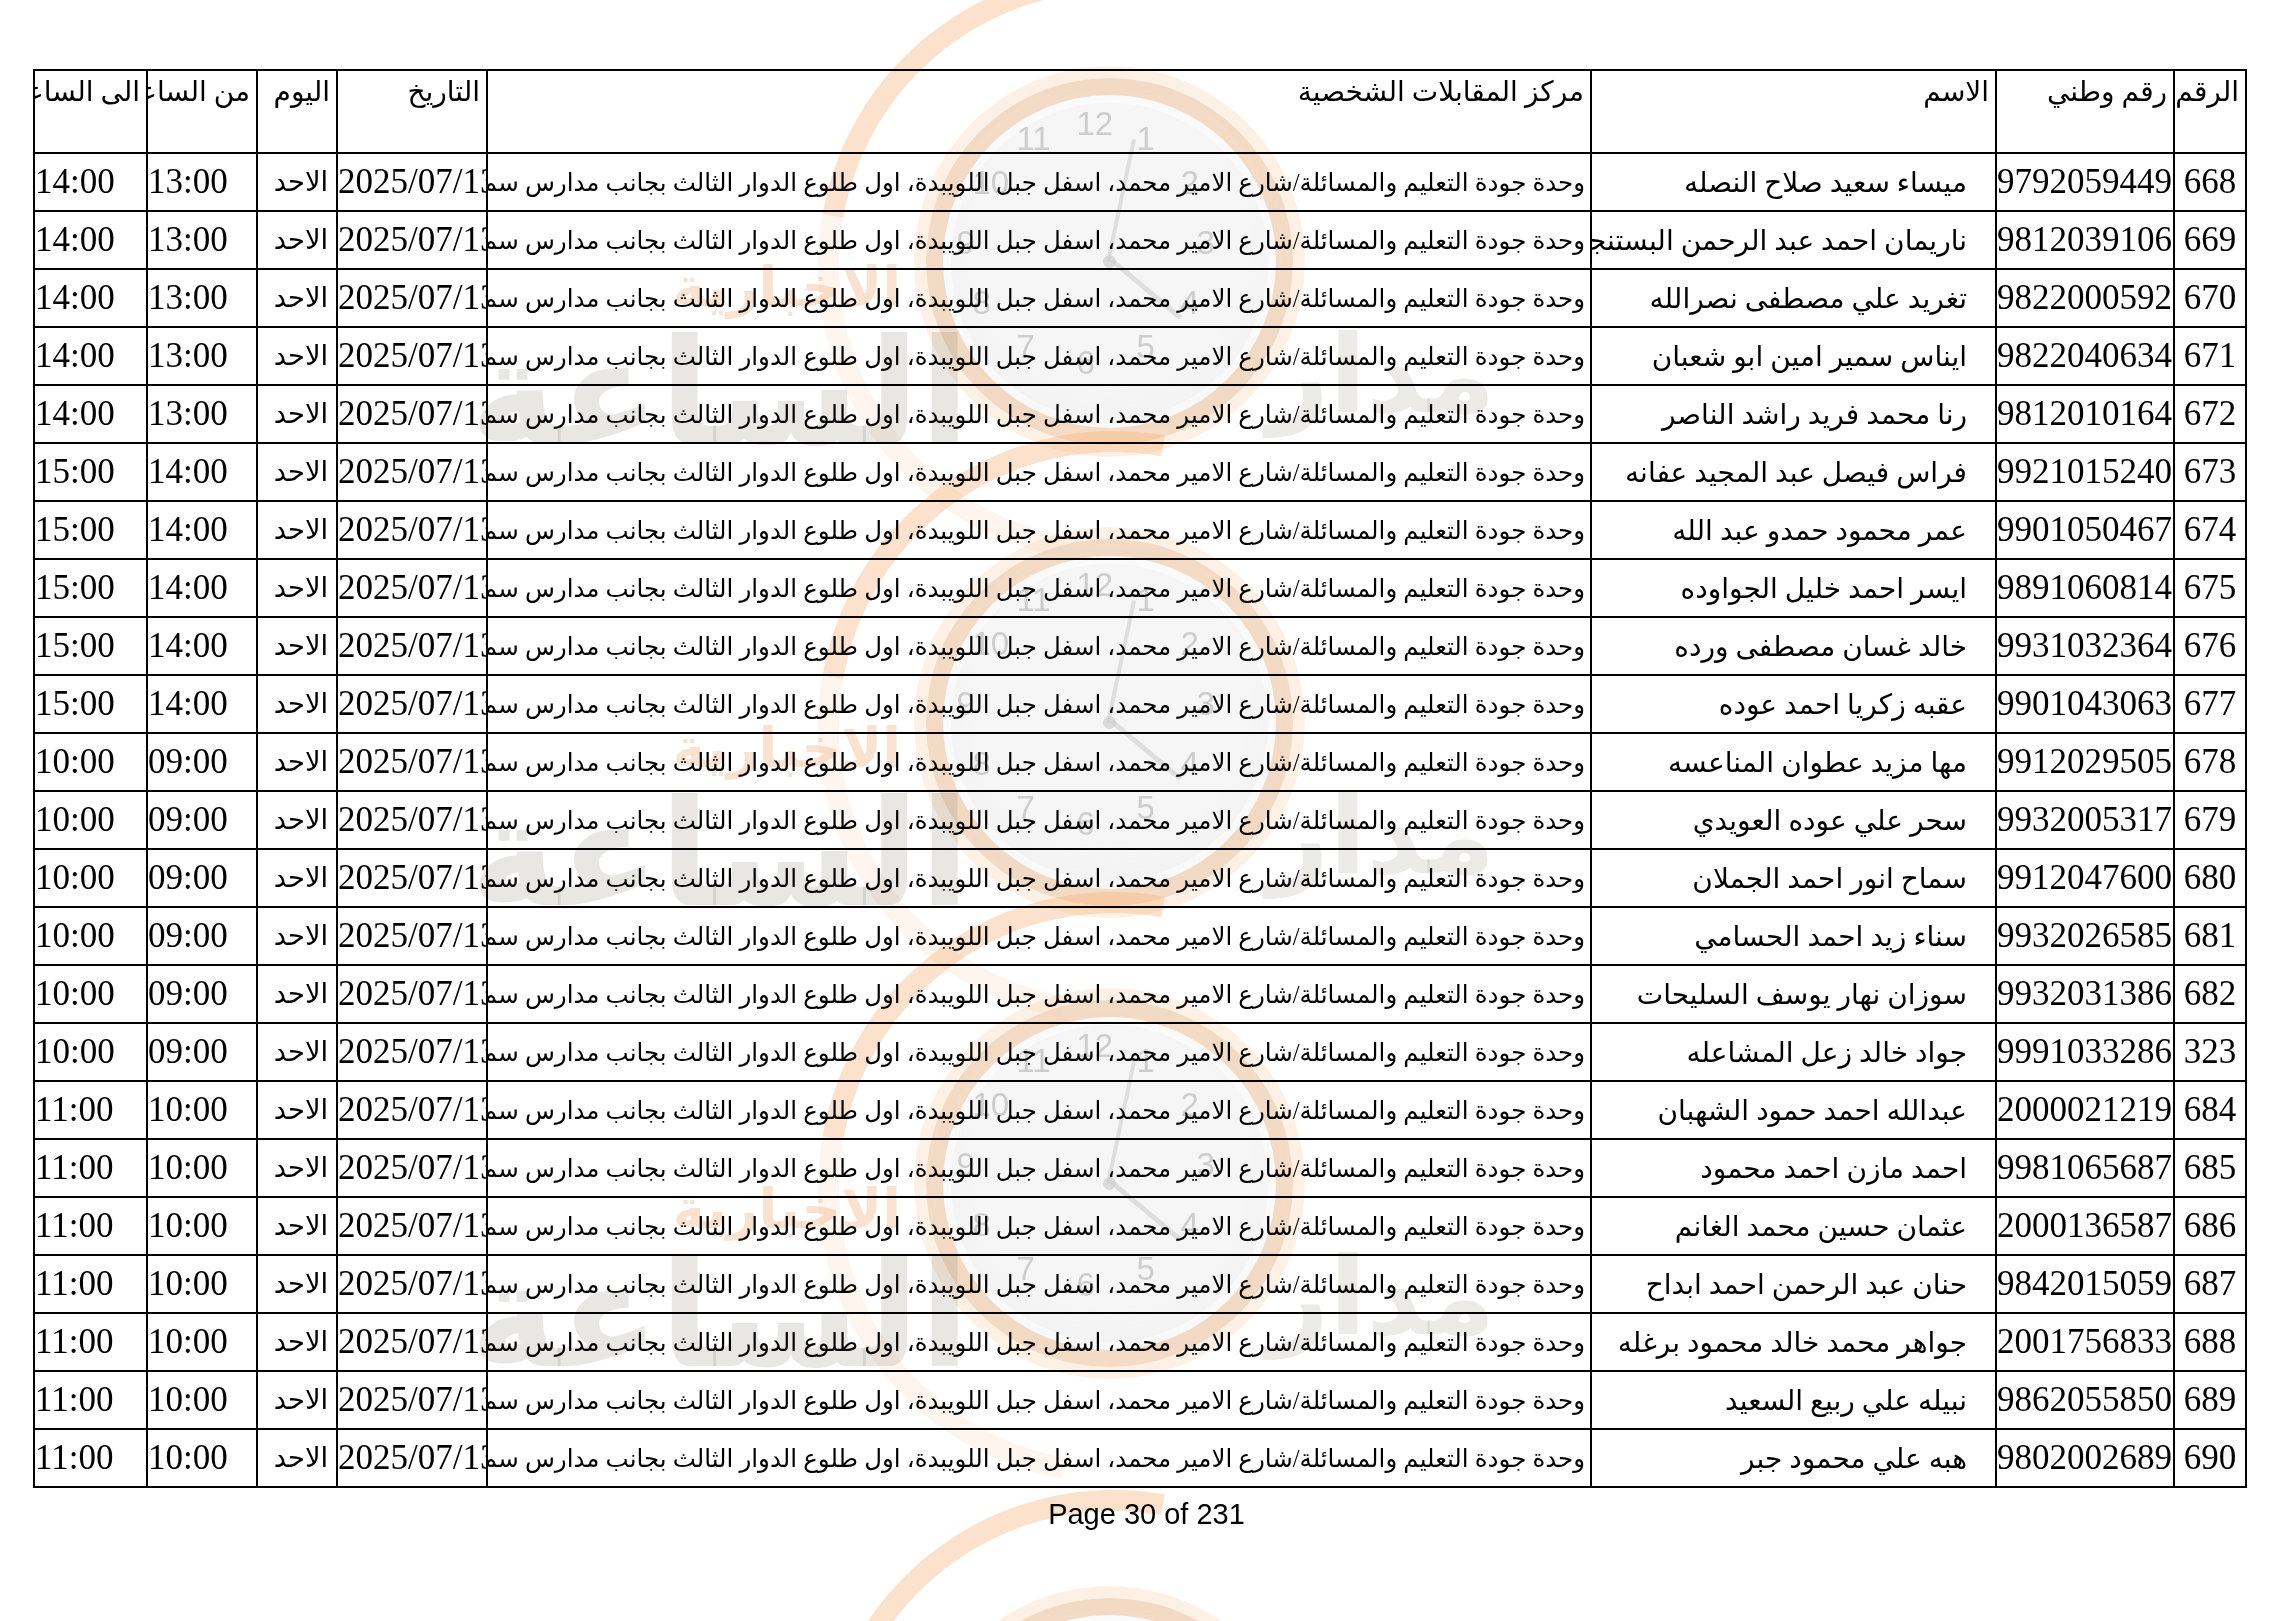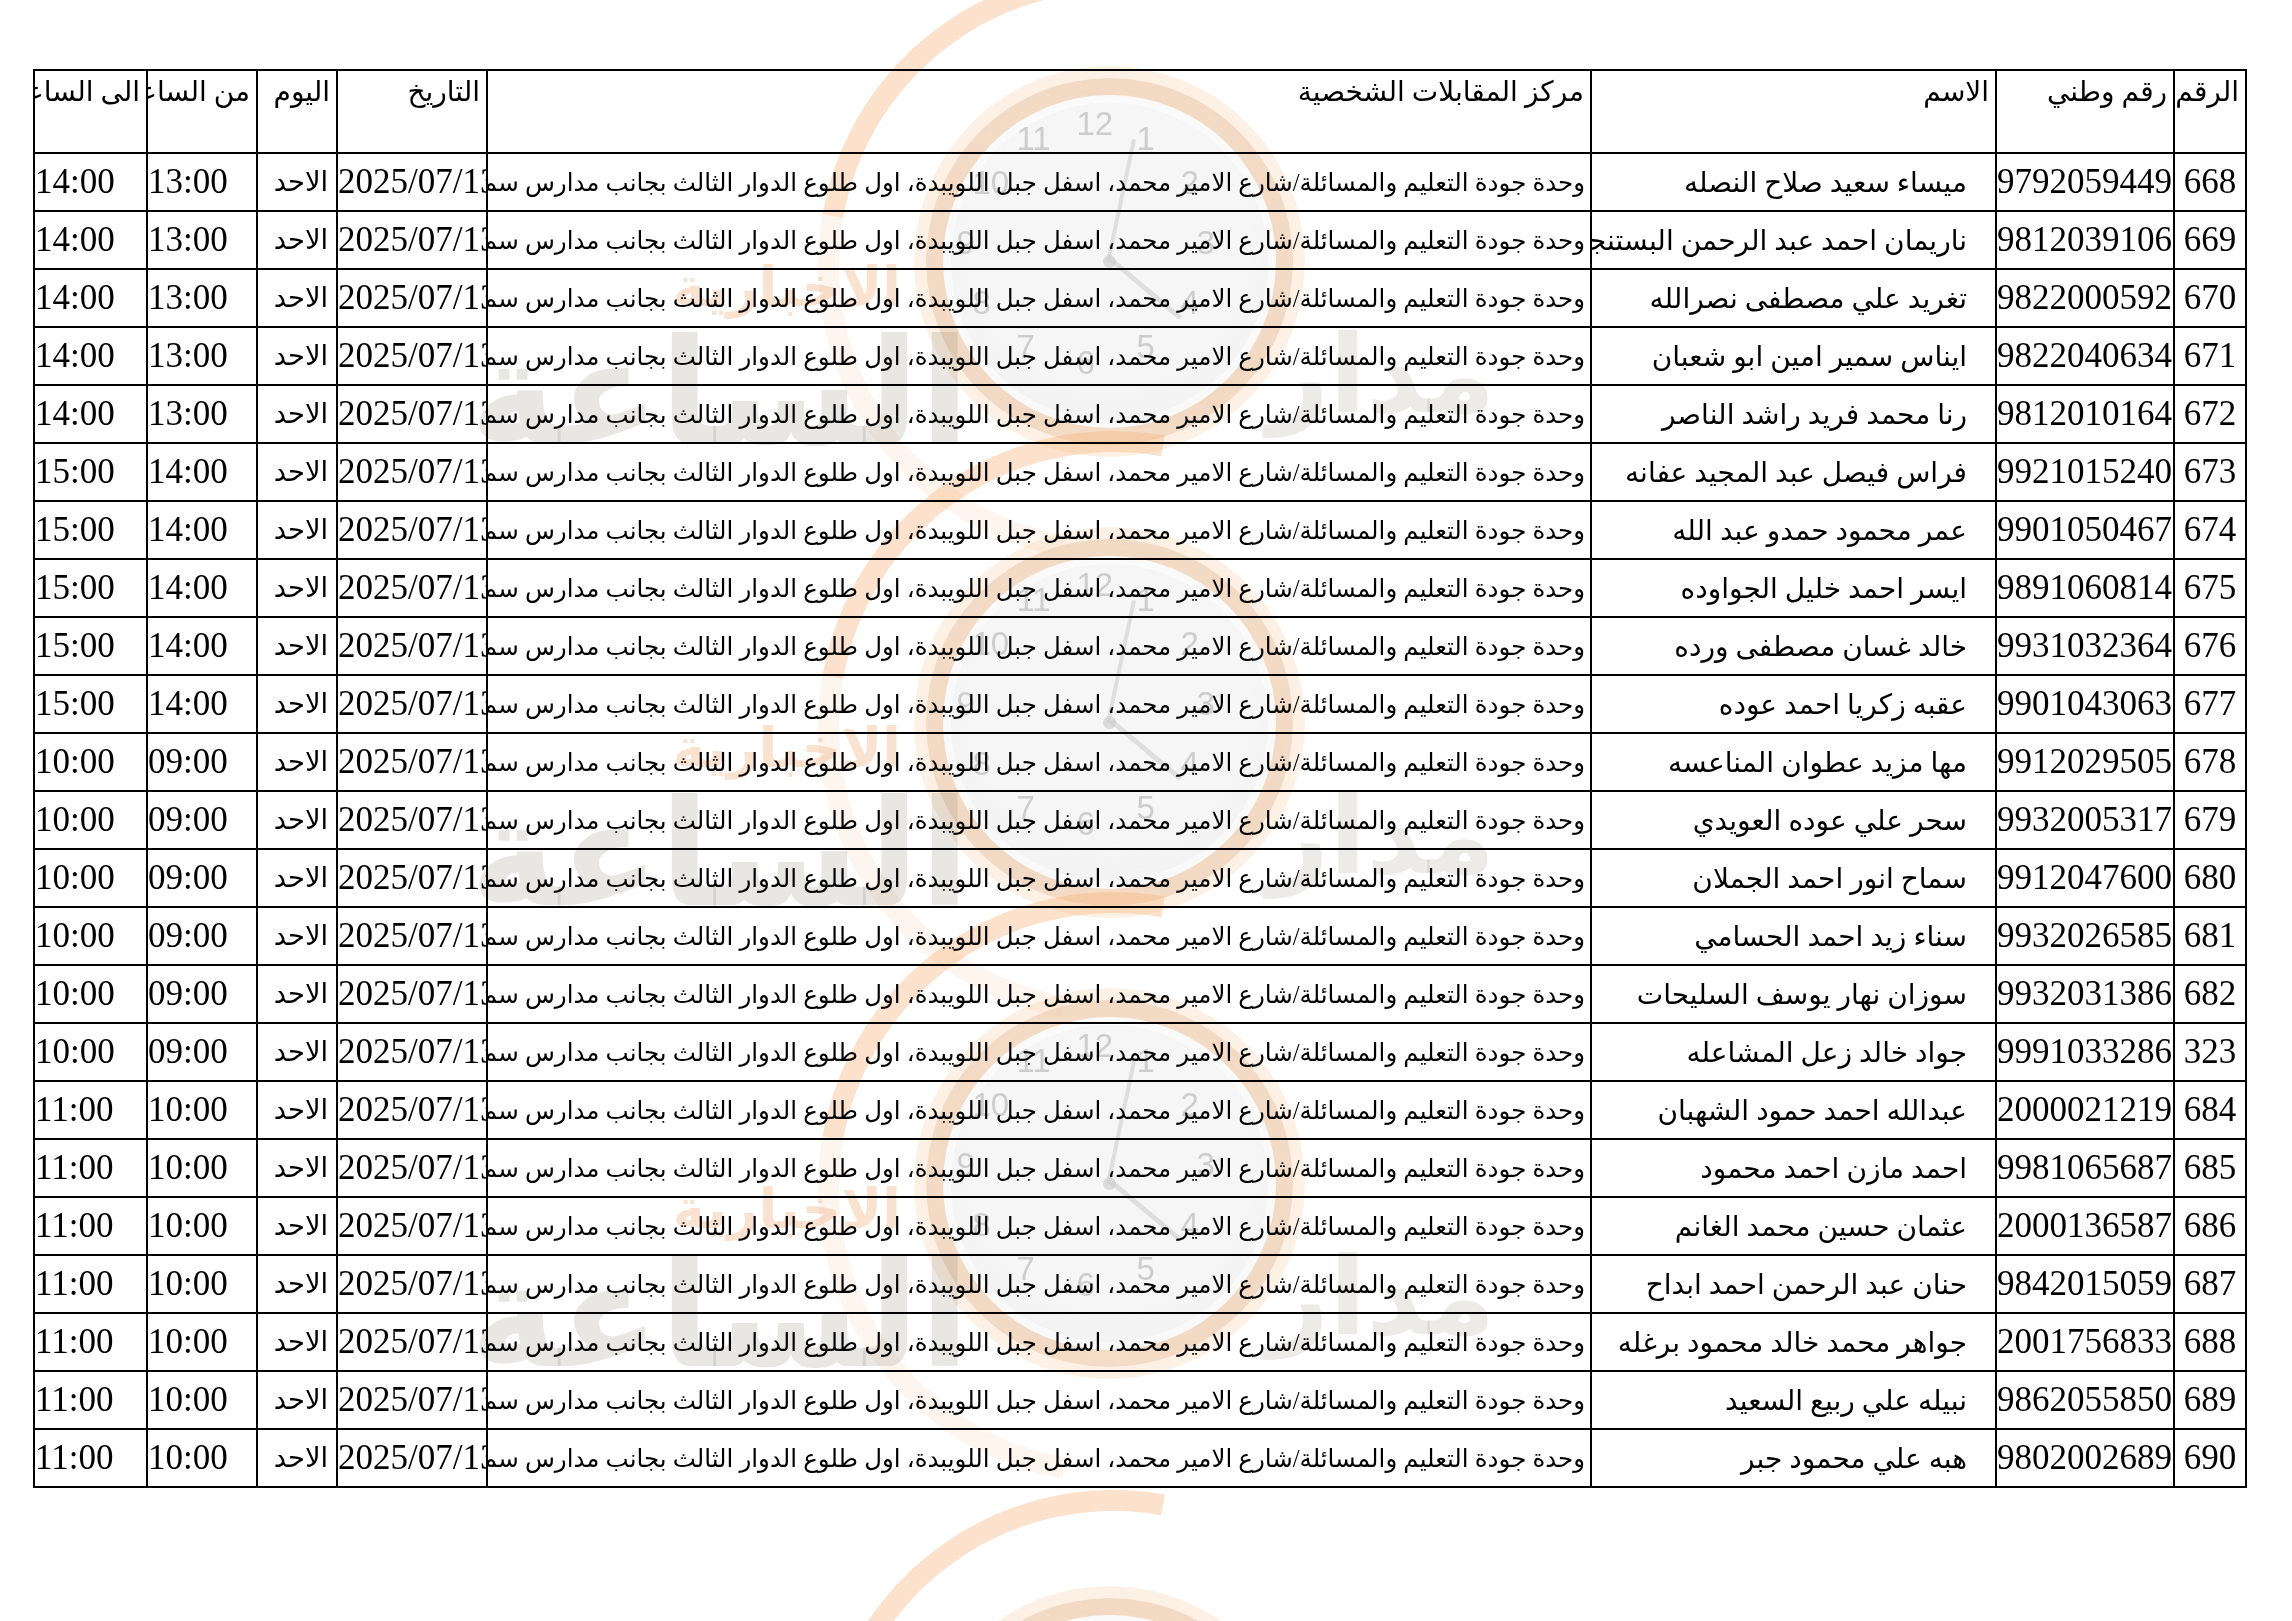--- a/index.html
+++ b/index.html
@@ -406,14 +406,15 @@
       <td class="c-name">هبه علي محمود جبر</td>
       <td class="c-center">وحدة جودة التعليم والمسائلة/شارع الامير محمد، اسفل جبل اللويبدة، اول طلوع الدوار الثالث بجانب مدارس سمير الرفاعي</td>
       <td class="c-date">2025/07/13</td>
       <td class="c-day">الاحد</td>
       <td class="c-from">10:00</td>
       <td class="c-to">11:00</td>
     </tr>
       </tbody>
   </table>
 
+  <div class="footer">Page 30 of 231</div>
 </div>
 
 
 </body></html>

